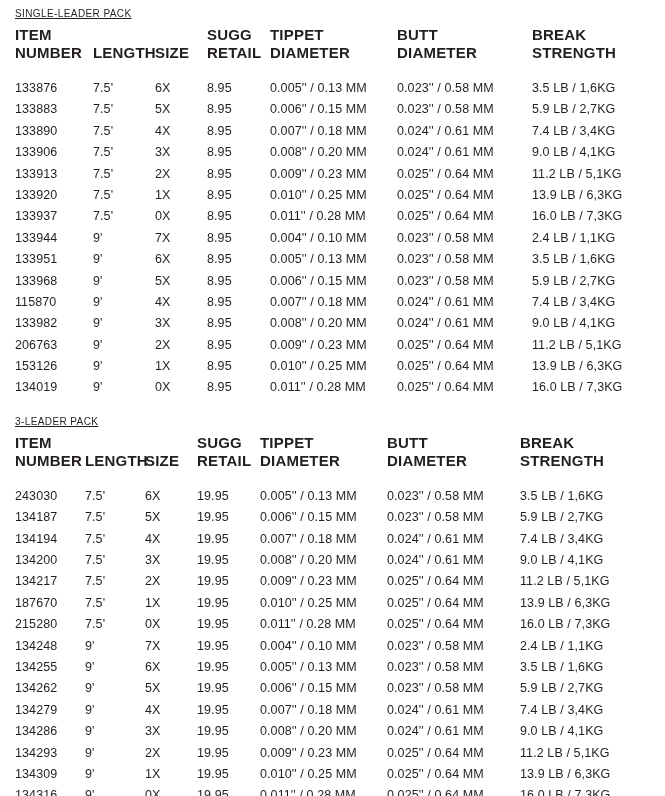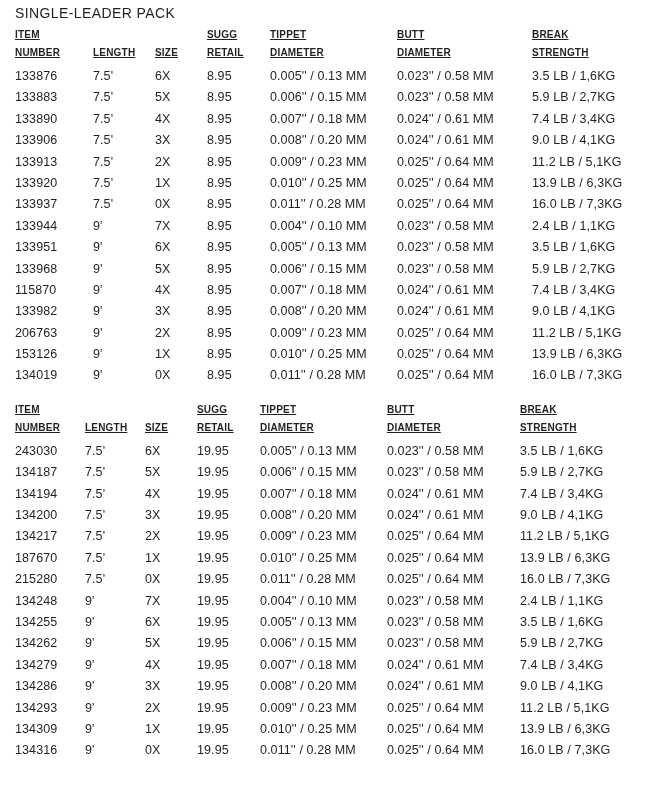--- a/index.html
+++ b/index.html
@@ -7,44 +7,44 @@
     width: 665px;
     height: 796px;
     background: #ffffff;
     font-family: "Liberation Sans", sans-serif;
     color: #231f20;
     overflow: hidden;
   }
   .wrap { padding: 5px 0 0 15px; }
 
   .table-title {
-    font-size: 14px;
+    font-size: 10px;
     font-weight: 400;
     letter-spacing: 0.4px;
     height: 17px;
     line-height: 17px;
     margin-bottom: 4px;
     white-space: nowrap;
+    text-decoration: underline;
   }
 
   .grid-header, .row { display: grid; }
 
   .t1 .grid-header, .t1 .row { grid-template-columns: 78px 62px 52px 63px 127px 135px 133px; }
   .t2 .grid-header, .t2 .row { grid-template-columns: 70px 60px 52px 63px 127px 133px 145px; }
 
   .hcell {
     font-weight: 700;
-    font-size: 10px;
+    font-size: 15px;
     letter-spacing: 0.2px;
     white-space: nowrap;
-    text-decoration: underline;
   }
   .hline { height: 18px; line-height: 18px; display: block; }
 
-  .rows { margin-top: 4px; }
+  .rows { margin-top: 16px; }
   .cell {
     height: 21.4px;
     line-height: 21.4px;
     font-size: 12.5px;
     letter-spacing: 0.1px;
     white-space: nowrap;
   }
 
   .t2 { margin-top: 14px; }
 </style>
@@ -220,20 +220,21 @@
           <div class="cell">0X</div>
           <div class="cell">8.95</div>
           <div class="cell">0.011'' / 0.28 MM</div>
           <div class="cell">0.025'' / 0.64 MM</div>
           <div class="cell">16.0 LB / 7,3KG</div>
         </div>
       </div>
   </section>
 
   <section class="t2">
+    <div class="table-title">3-LEADER PACK</div>
 
     <div class="grid-header">
       <div class="hcell">
         <span class="hline">ITEM</span>
         <span class="hline">NUMBER</span>
       </div>
       <div class="hcell">
         <span class="hline"></span>
         <span class="hline">LENGTH</span>
       </div>

